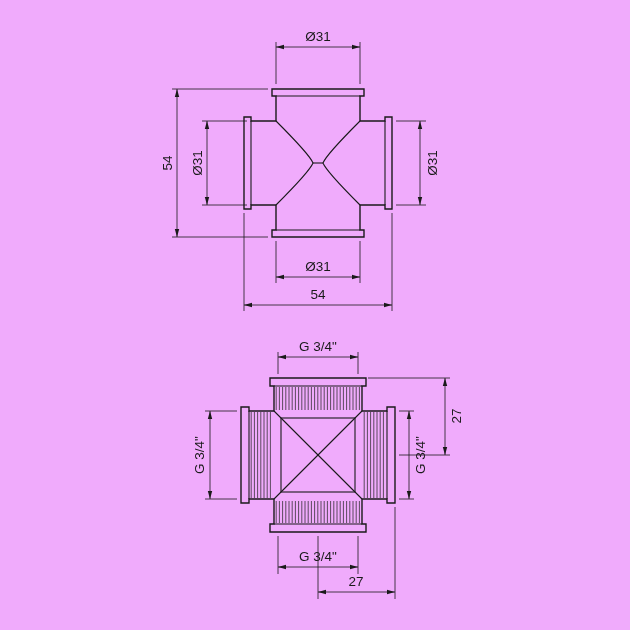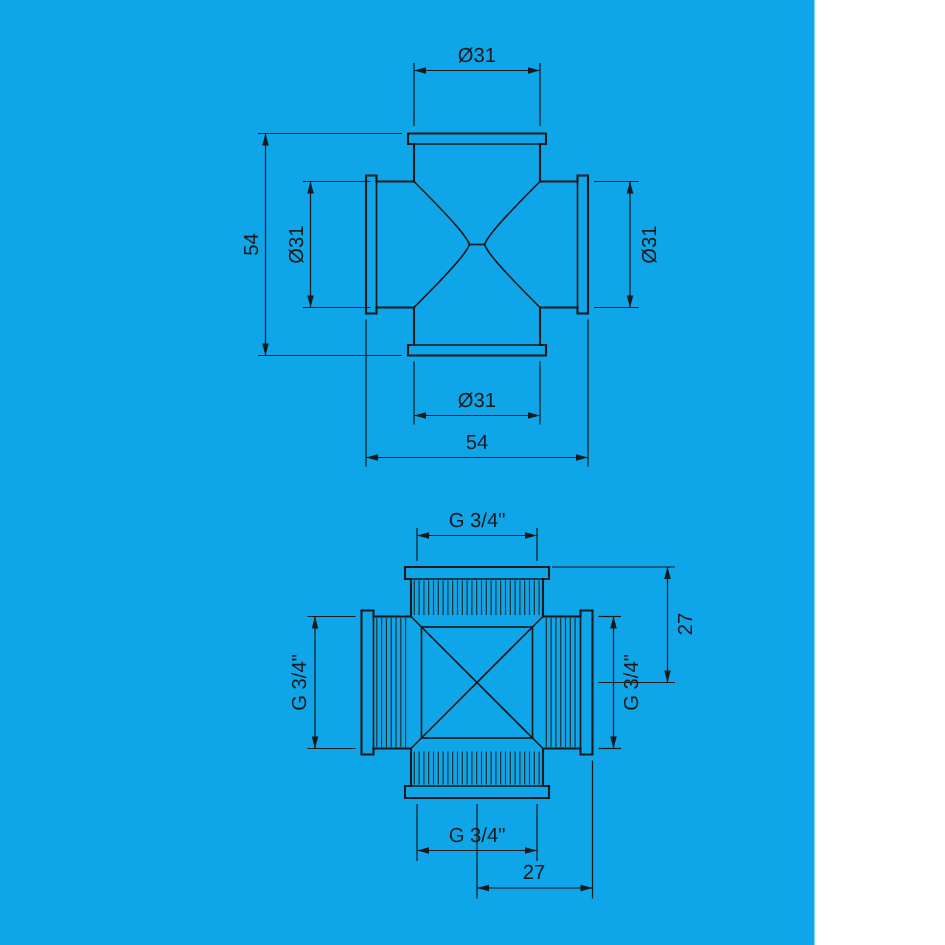--- a/index.html
+++ b/index.html
@@ -1,16 +1,16 @@
 <!DOCTYPE html>
 <html><head>
 <meta charset="utf-8">
 <style>
   html,body { margin:0; padding:0; background:#ffffff; }
-  .stage { width:543px; height:630px; position:relative; background:#0ea5e9; }
+  .stage { width:630px; height:630px; position:relative; background:#f0abfc; }
   .outline { fill:none; stroke:#1a1a1a; stroke-width:1.4; stroke-linejoin:miter; }
   .edge    { fill:none; stroke:#1a1a1a; stroke-width:1.1; }
   .thin    { fill:none; stroke:#1a1a1a; stroke-width:0.8; }
   .dimtext { font-family:"Liberation Sans", sans-serif; font-size:13.5px; fill:#1a1a1a; }
 </style>
 </head>
 <body>
 
 <div class="stage">
 <svg width="630" height="630" viewBox="0 0 630 630">

